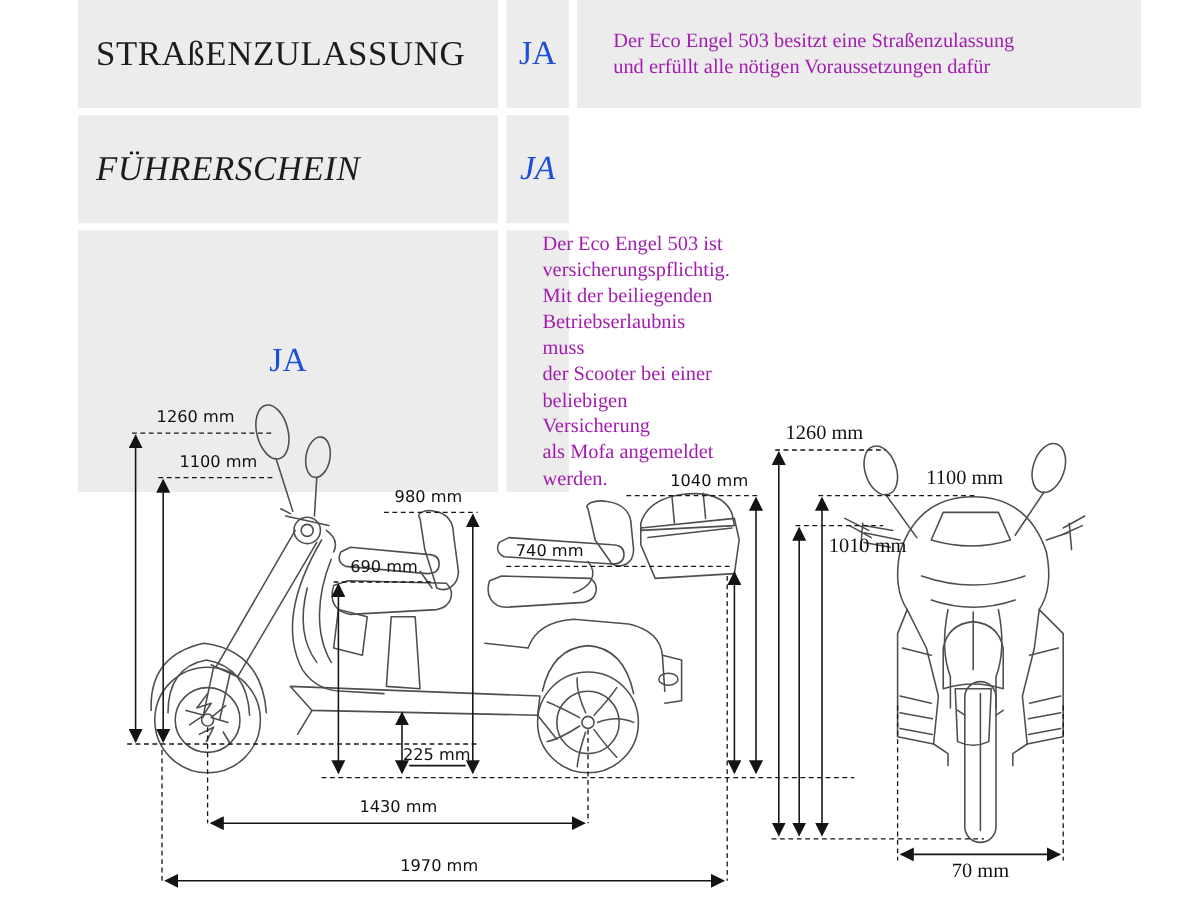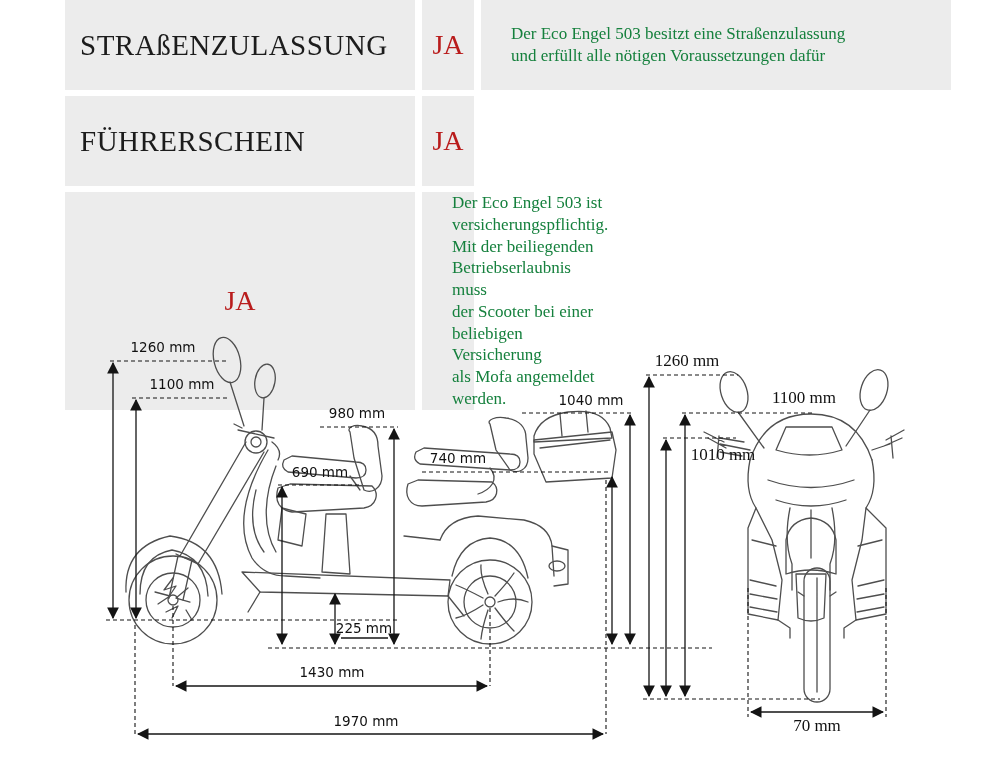--- a/index.html
+++ b/index.html
@@ -4,27 +4,27 @@
 <style>
   html,body{margin:0;padding:0;background:#fff;}
   .page{position:relative;width:991px;height:768px;background:#ffffff;overflow:hidden;
         font-family:"Liberation Serif",serif;}
 
   
   .spec-table{position:absolute;top:0;left:0;width:991px;display:flex;flex-direction:column;gap:6px;}
   .spec-row{display:grid;grid-template-columns:350px 52px 470px;column-gap:7px;
             margin-left:65px;margin-right:41px;}
   .spec-row.h1{height:90px;}
-  .spec-row.h2{height:90px;}
+  .spec-row.h2{height:90px;font-style:italic;}
   .spec-row.h3{height:92px;}
   .cell{background:#ececec;display:flex;align-items:center;}
   .label-cell{padding-left:15px;font-size:29px;letter-spacing:.5px;color:#1c1c1c;}
-  .value-cell{justify-content:center;font-size:28px;color:#b91c1c;}
+  .value-cell{justify-content:center;font-size:28px;color:#1d4ed8;}
   .desc-cell{padding-left:30px;padding-right:8px;font-size:17px;line-height:1.28;
-             color:#15803d;white-space:pre-line;}
+             color:#a21caf;white-space:pre-line;}
 
   
   .diagram{position:absolute;top:328px;left:0;width:991px;height:420px;padding-left:20px;}
   .draw{fill:none;stroke:#4e4e4e;stroke-width:1.3;stroke-linecap:round;stroke-linejoin:round;}
   .dimline{stroke:#141414;stroke-width:1.3;fill:none;}
   .dash{stroke:#141414;stroke-width:1.1;stroke-dasharray:4 3;fill:none;}
   .lblS{font-family:"DejaVu Sans",sans-serif;font-size:13.5px;fill:#111;}
   .lblF{font-family:"Liberation Serif",serif;font-size:17px;fill:#111;}
 </style>
 </head>

